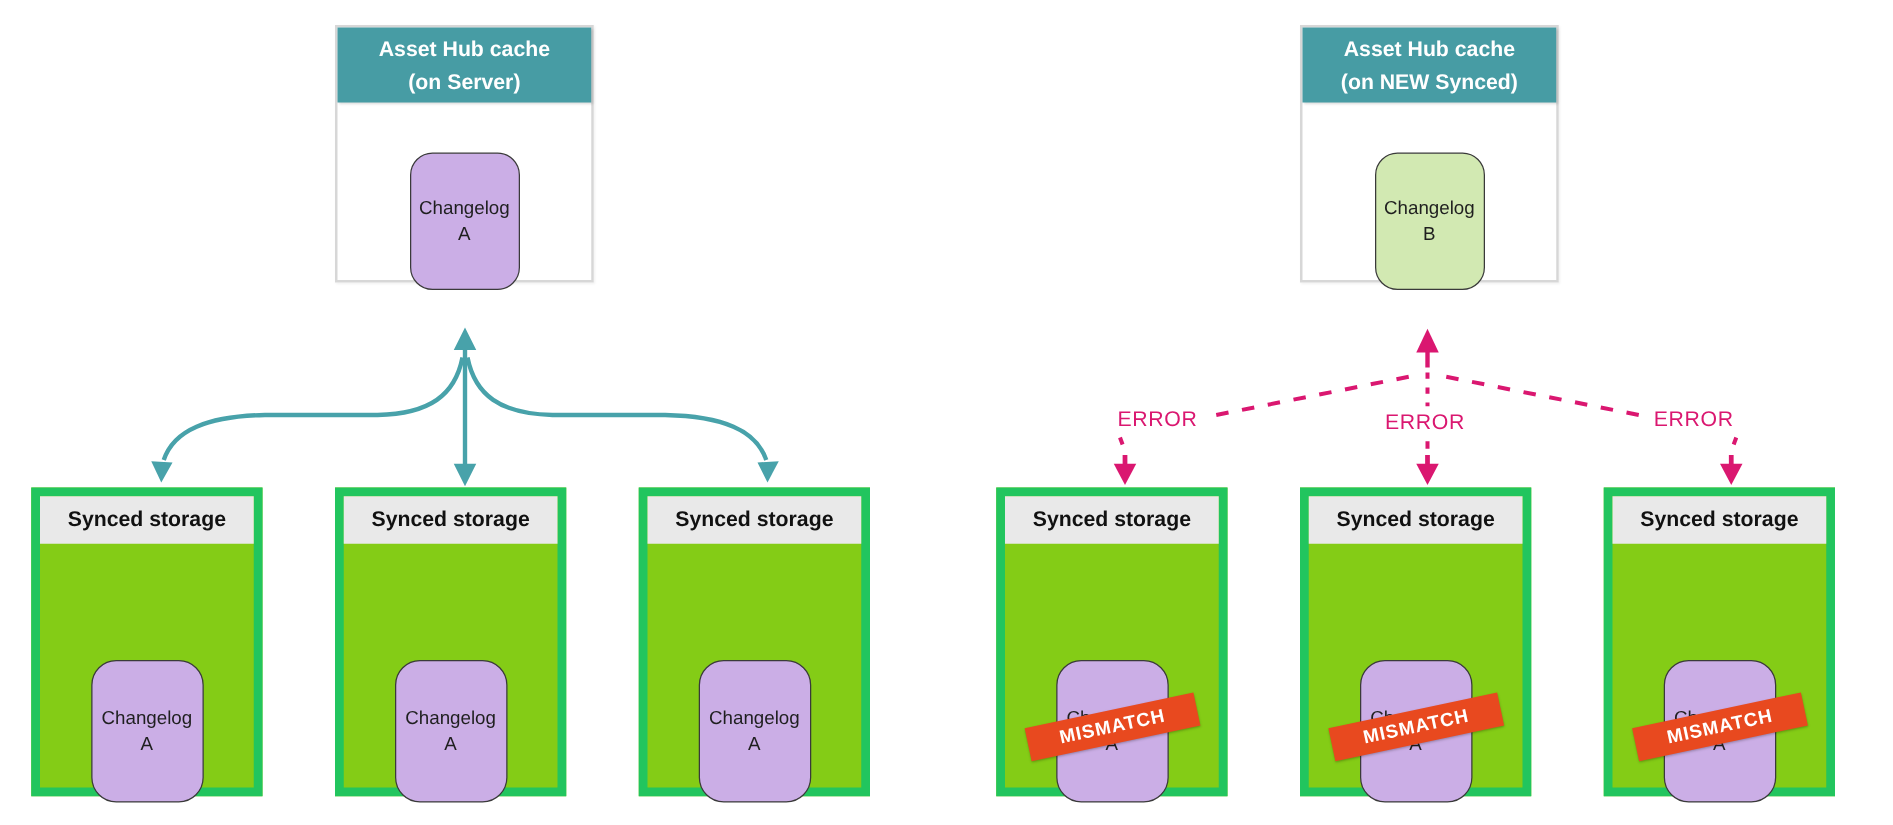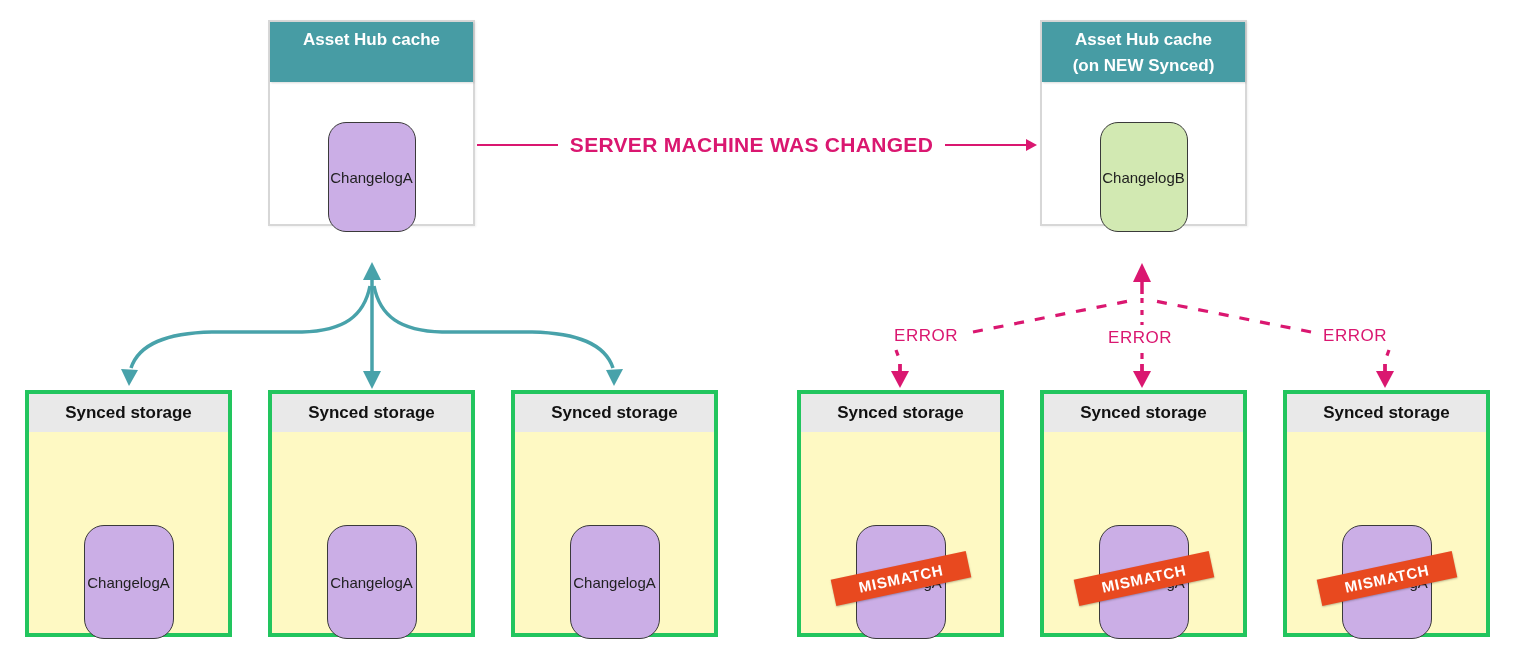--- a/index.html
+++ b/index.html
@@ -18,21 +18,21 @@
     font-weight:bold;font-size:17px;line-height:26px;text-align:center;
     padding-top:5px;box-sizing:border-box;
     box-shadow:1px 1px 2px rgba(0,0,0,0.15);
   }
   .cache-header .u{border-bottom:2.5px solid #ffffff;padding-bottom:15px;}
   .cache-body{position:relative;height:181px;}
 
   .node{
     position:absolute;left:50%;transform:translateX(-50%);
     border:1px solid #3a3a3a;border-radius:18px;
-    display:flex;flex-direction:row;align-items:center;justify-content:center;
+    display:flex;flex-direction:column;align-items:center;justify-content:center;
     font-size:15px;line-height:21px;color:#1f1f1f;text-align:center;
   }
   .node.in-cache{top:40px;width:86px;height:108px;}
   .node.in-storage{top:93px;width:88px;height:112px;border-radius:20px;}
   .node.purple{background:#cbaee6;}
   .node.green{background:#d2e9b2;}
 
   
   .transition{
     position:absolute;left:477px;top:131px;width:560px;height:28px;
@@ -49,22 +49,22 @@
   }
 
   
   .error-label{
     position:absolute;width:90px;text-align:center;
     color:#da1770;font-size:17px;letter-spacing:0.5px;
   }
 
   
   .storage-box{
-    position:absolute;top:390px;width:207px;height:247px;
-    background:#fef9c3;border:4px solid #22c55e;box-sizing:border-box;
+    position:absolute;top:390px;width:185px;height:247px;
+    background:#84cc16;border:7px solid #22c55e;box-sizing:border-box;
   }
   .storage-header{
     height:38px;background:#e9e9e9;color:#111111;
     font-weight:bold;font-size:17px;text-align:center;line-height:38px;
   }
   .storage-body{position:relative;height:199px;}
 
   .mismatch-banner{
     position:absolute;left:50%;top:133px;width:138px;height:27px;
     transform:translateX(-50%) rotate(-12deg);
@@ -74,20 +74,21 @@
   }
 </style>
 </head>
 <body>
 
 <div class="canvas">
 
   <div class="cache-box" style="left:268px;">
     <div class="cache-header">
       <div>Asset Hub cache</div>
+      <div>(on Server)</div>
     </div>
     <div class="cache-body">
       <div class="node purple in-cache">
         <span>Changelog</span>
         <span>A</span>
       </div>
     </div>
   </div>
 
   <div class="cache-box" style="left:1040px;">
@@ -96,26 +97,20 @@
       <div><span>(on </span><span class="u">NEW</span><span> Synced)</span></div>
     </div>
     <div class="cache-body">
       <div class="node green in-cache">
         <span>Changelog</span>
         <span>B</span>
       </div>
     </div>
   </div>
 
-  <div class="transition">
-    <div class="t-line"></div>
-    <div class="t-label">SERVER MACHINE WAS CHANGED</div>
-    <div class="t-line"></div>
-    <div class="t-head"></div>
-  </div>
 
   <svg class="abs" style="left:0;top:258px;" width="760" height="136" viewBox="0 0 760 136">
     <g stroke="#48a2aa" stroke-width="3.5" fill="none">
       <line x1="372" y1="18" x2="372" y2="118"></line>
       <path d="M 370 28 C 364 58 344 73 302 74 L 212 74 C 166 75 139 86 131 110"></path>
       <path d="M 374 28 C 380 58 400 73 442 74 L 532 74 C 578 75 605 86 613 110"></path>
     </g>
     <g fill="#48a2aa" stroke="none">
       <polygon points="372,4 363,22 381,22"></polygon>
       <polygon points="372,131 363,113 381,113"></polygon>

